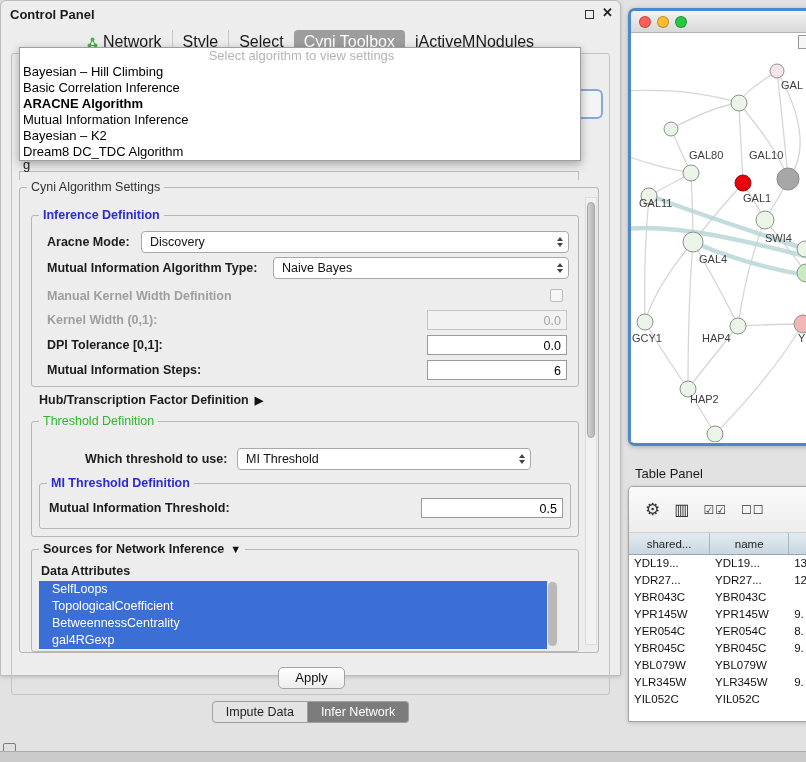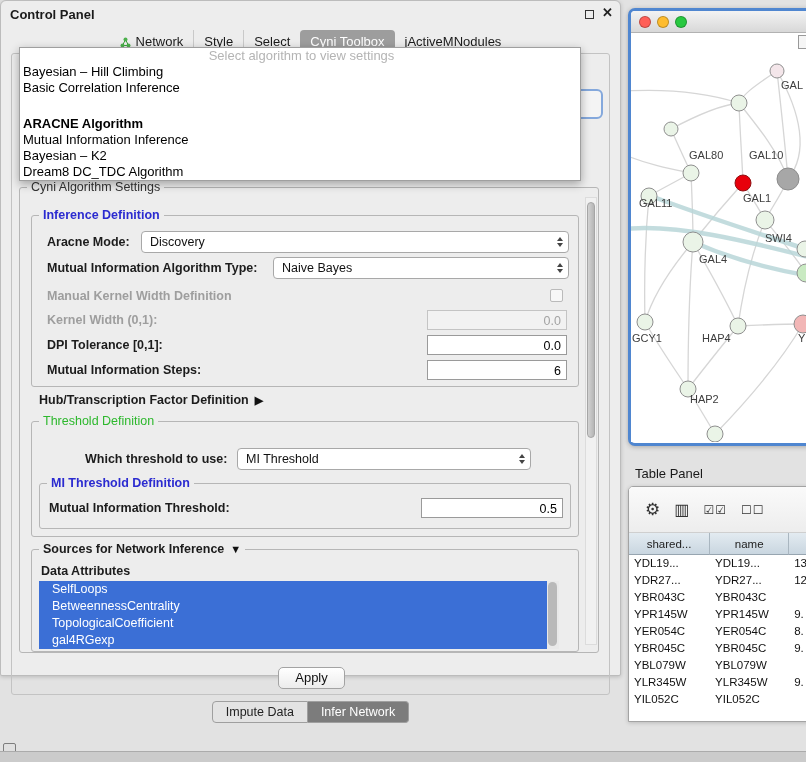--- a/index.html
+++ b/index.html
@@ -9,34 +9,34 @@
 
   
   .cp-window { position:absolute; left:0; top:8; width:621px; height:676px;
     background:#ededed; border:1px solid #bcbcbc; border-radius:6px 6px 2px 2px;
     box-shadow:0 1px 4px rgba(0,0,0,.18); }
   .cp-title { position:absolute; left:9px; top:6px; font-size:13px; font-weight:bold; color:#1a1a1a; }
   .cp-float { position:absolute; right:26px; top:9px; width:9px; height:9px; border:1.5px solid #333; background:transparent; }
   .cp-close { position:absolute; right:7px; top:4px; font-size:13px; font-weight:bold; color:#222; cursor:default; }
 
   .tabbar { position:absolute; left:0; right:0; top:28px; height:25px; display:flex; justify-content:center; align-items:flex-end; }
-  .tab { height:24px; line-height:24px; padding:0 10px; font-size:13px; color:#1a1a1a; display:flex; align-items:center; gap:5px; }
+  .tab { height:24px; line-height:24px; padding:0 10px; font-size:16px; color:#1a1a1a; display:flex; align-items:center; gap:5px; }
   .tab + .tab { border-left:1px solid #c9c9c9; }
   .tab.sel { background:#9d9d9d; color:#fff; border-radius:4px 4px 0 0; border-left:none; }
   .tab.sel + .tab { border-left:none; }
 
   .cp-border { position:absolute; left:10px; top:52px; width:599px; height:642px;
     border:1px solid #c3c3c3; border-radius:3px; }
 
   
   .popup { position:absolute; left:18px; top:46px; width:562px; background:#fff;
     border:1px solid #9f9f9f; box-shadow:0 3px 9px rgba(0,0,0,.32); z-index:40; }
   .popup-row { height:16px; line-height:16px; font-size:13px; padding-left:3px; color:#000; white-space:nowrap; }
   .popup-ph { color:#b4b4b4; text-align:center; padding-left:3px; }
-  .popup-row.bold { font-weight:bold;margin-top:20px; }
+  .popup-row.bold { font-weight:bold; }
 
   .combo-frag { position:absolute; left:574px; top:88px; width:28px; height:30px;
     border:2px solid #84a8dc; border-radius:6px; background:#f4f4f4; z-index:5; }
 
   .clip-g { position:absolute; left:22px; top:156px; font-size:13px; color:#222; z-index:10; }
   .frag-line { position:absolute; left:18px; top:170px; width:560px; height:9px;
     border-top:1px solid #bdbdbd; border-left:1px solid #bdbdbd; border-right:1px solid #bdbdbd; z-index:1; }
 
   
   .gbox { position:absolute; border:1px solid #b6b6b6; border-radius:3px; }
@@ -225,22 +225,22 @@
 
     <div class="gbox" style="left:30px; top:548px; width:548px; height:103px;"></div>
     <div class="toggle-row" style="left:38px; top:541px; background:#ededed; padding:0 4px;">
       <span>Sources for Network Inference</span>
       <span class="tri-glyph">▼</span>
     </div>
     <div class="flabel" style="left:40px; top:563px;text-align:center;">Data Attributes</div>
 
     <div class="attr-list">
       <div class="attr-item">SelfLoops</div>
+      <div class="attr-item">TopologicalCoefficient</div>
       <div class="attr-item">BetweennessCentrality</div>
-      <div class="attr-item">TopologicalCoefficient</div>
       <div class="attr-item">gal4RGexp</div>
       <div class="attr-sb">
         <div class="attr-sb-thumb"></div>
       </div>
     </div>
 
     <div class="btn" style="left:277px; top:666px; width:67px;">Apply</div>
 
     <div class="btabs">
       <div class="btab">Impute Data</div>

